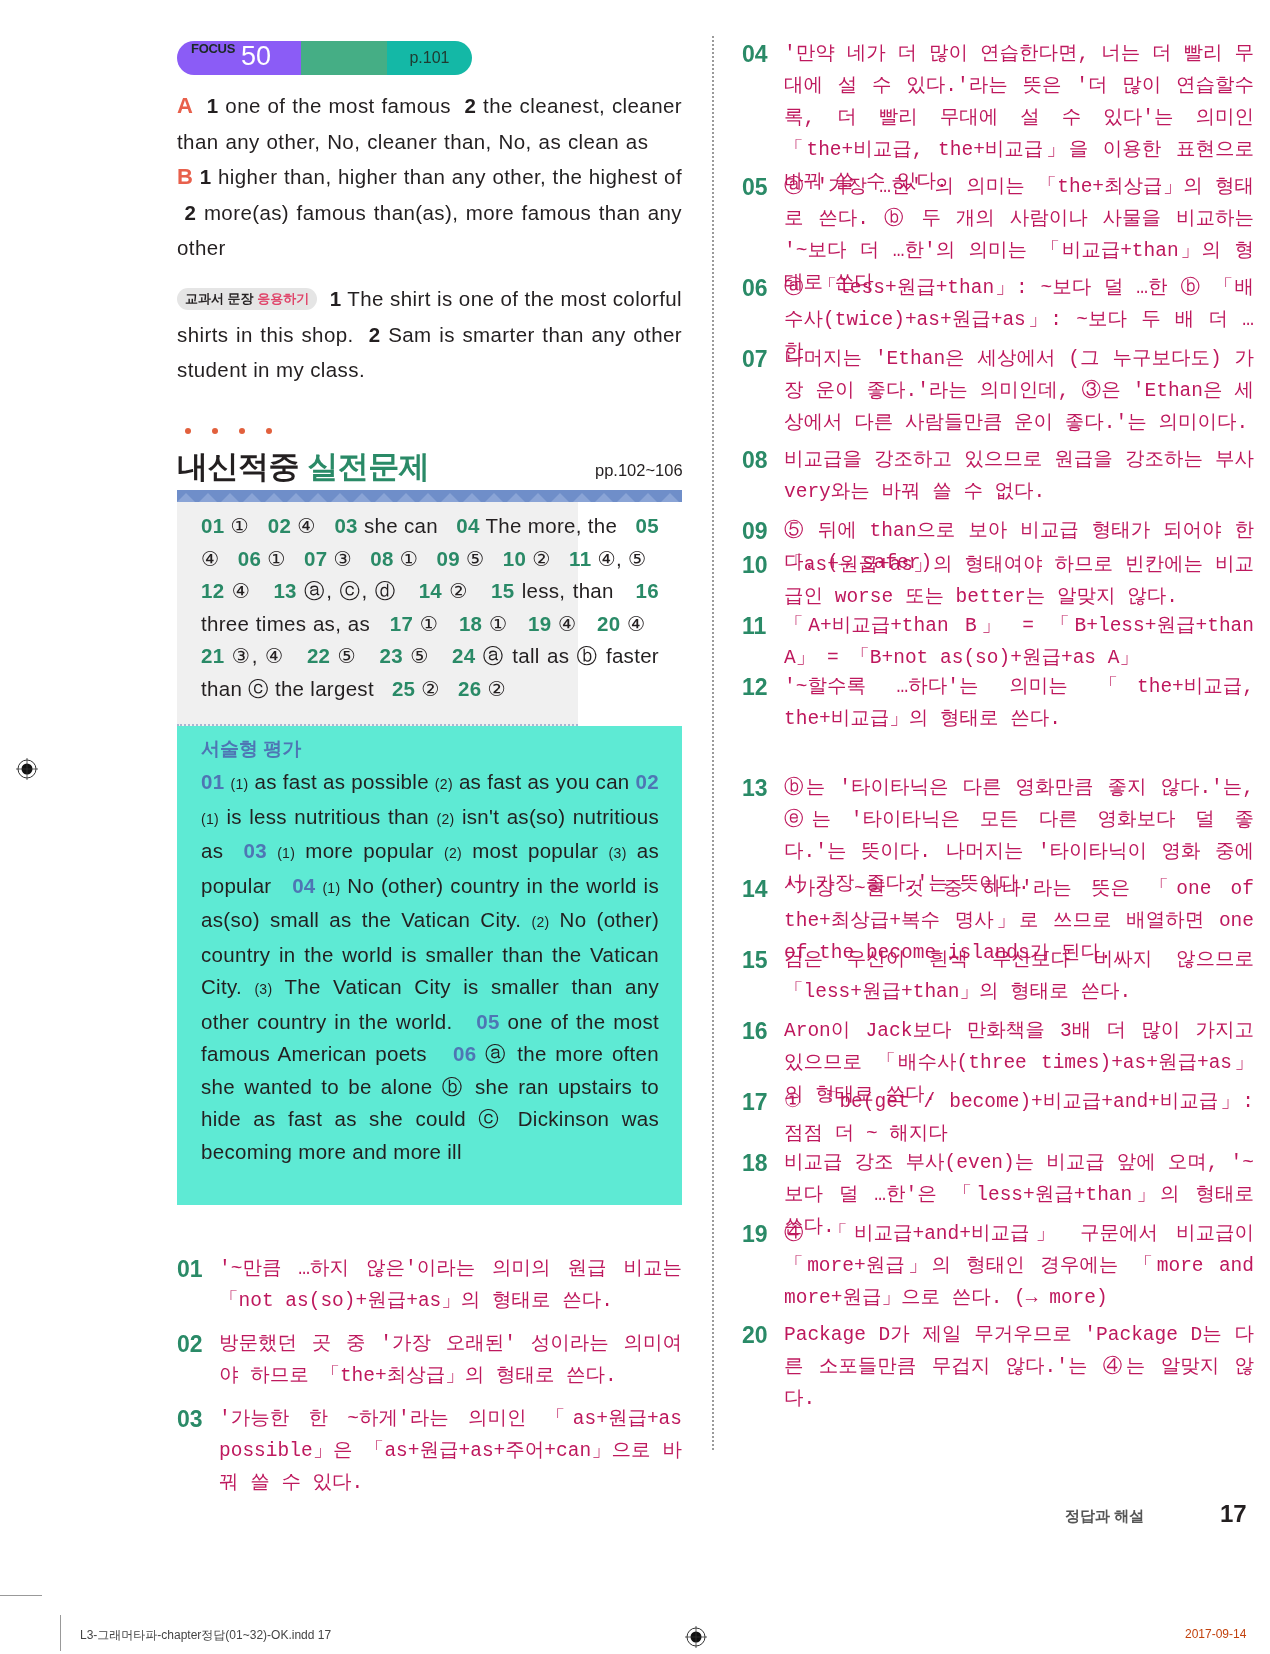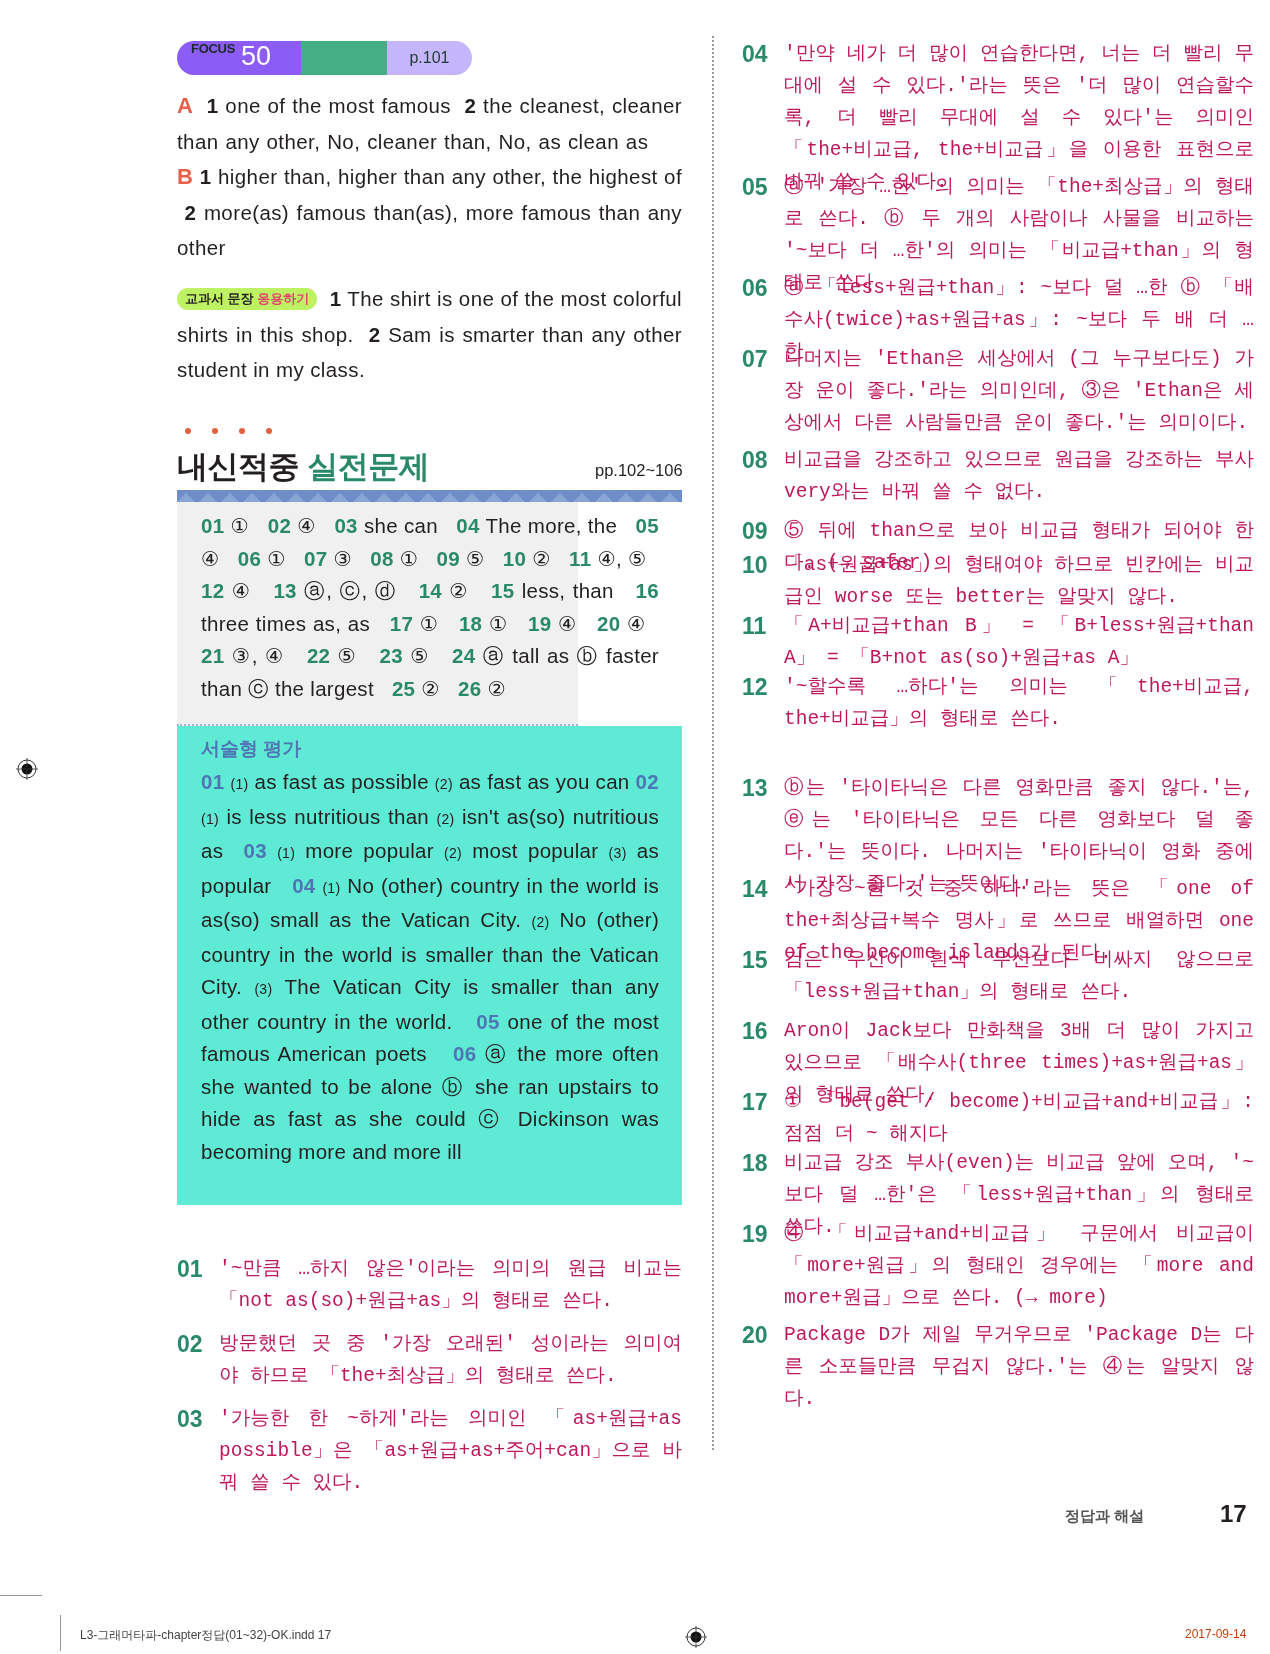--- a/index.html
+++ b/index.html
@@ -9,32 +9,32 @@
   }
   .abs { position: absolute; }
 
   
   .focus-bar {
     left: 177px; top: 41px; width: 295px; height: 34px; border-radius: 17px;
     overflow: hidden; display: flex;
   }
   .focus-bar .seg1 { width: 124px; background: #8b5cf6; display: flex; align-items: flex-start; padding-left: 14px; box-sizing: border-box; }
   .focus-bar .seg2 { width: 86px; background: #45ae85; }
-  .focus-bar .seg3 { flex: 1; background: #c4b5fd; display: flex; align-items: center; justify-content: center; font-size: 16px; color: #1f3a30; }
+  .focus-bar .seg3 { flex: 1; background: #14b8a6; display: flex; align-items: center; justify-content: center; font-size: 16px; color: #1f3a30; }
   .focus-label { font-size: 13px; font-weight: bold; color: #1b2a24; margin-right: 6px; letter-spacing: -0.3px; }
   .focus-num { font-size: 27px; color: #ffffff; font-weight: normal; }
 
   .para {
     left: 177px; width: 505px; font-size: 20.5px; line-height: 35.5px; text-align: justify;
     letter-spacing: 0.4px; color: #231f20;
   }
   .para b { font-weight: bold; }
   .sec-letter { color: #e8604c; font-weight: bold; font-size: 22px; }
   .pill {
-    display: inline-block; background: #bef264; border-radius: 12px; padding: 0 8px;
+    display: inline-block; background: #e5e5e5; border-radius: 12px; padding: 0 8px;
     font-size: 13px; font-weight: bold; line-height: 22px; vertical-align: 3px; letter-spacing: 0;
   }
   .pill .hl { color: #e0456a; }
 
   .exam-dots { left: 185px; top: 428px; display: flex; gap: 21px; }
   .exam-dots span { width: 6px; height: 6px; border-radius: 50%; background: #e2603d; display: block; }
   .exam-title { left: 177px; top: 446px; font-size: 31px; font-weight: bold; letter-spacing: -0.5px; }
   .exam-title .green { color: #2a8a67; }
   .exam-pages { left: 595px; top: 461px; font-size: 16.5px; }
 

